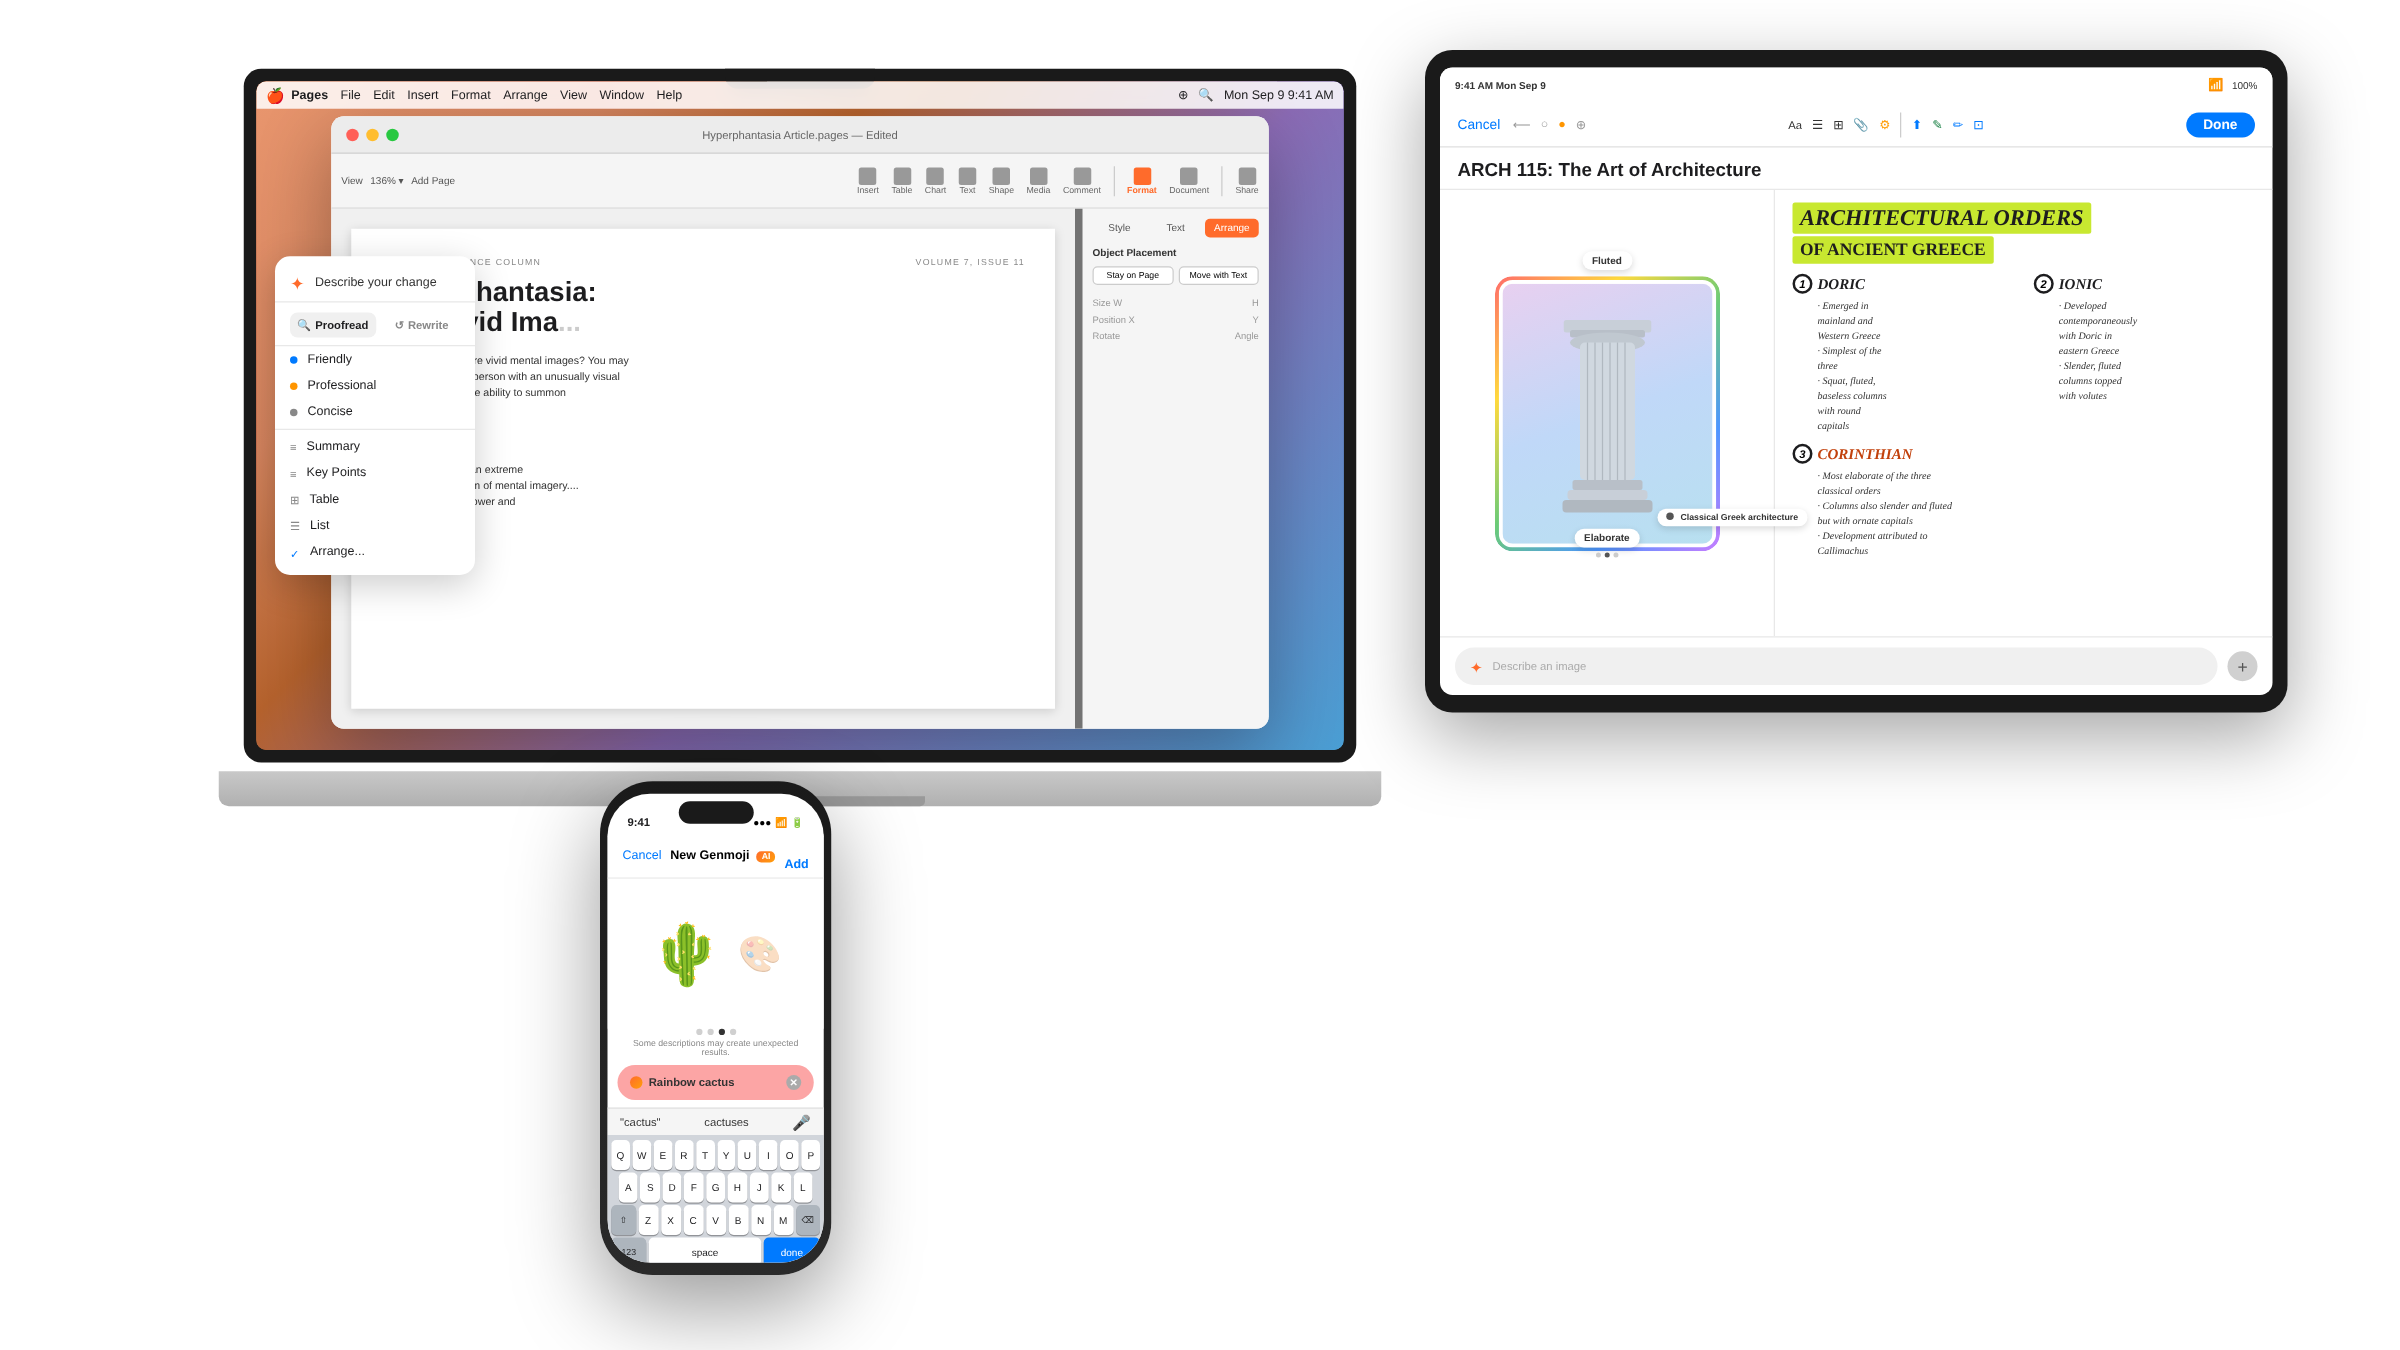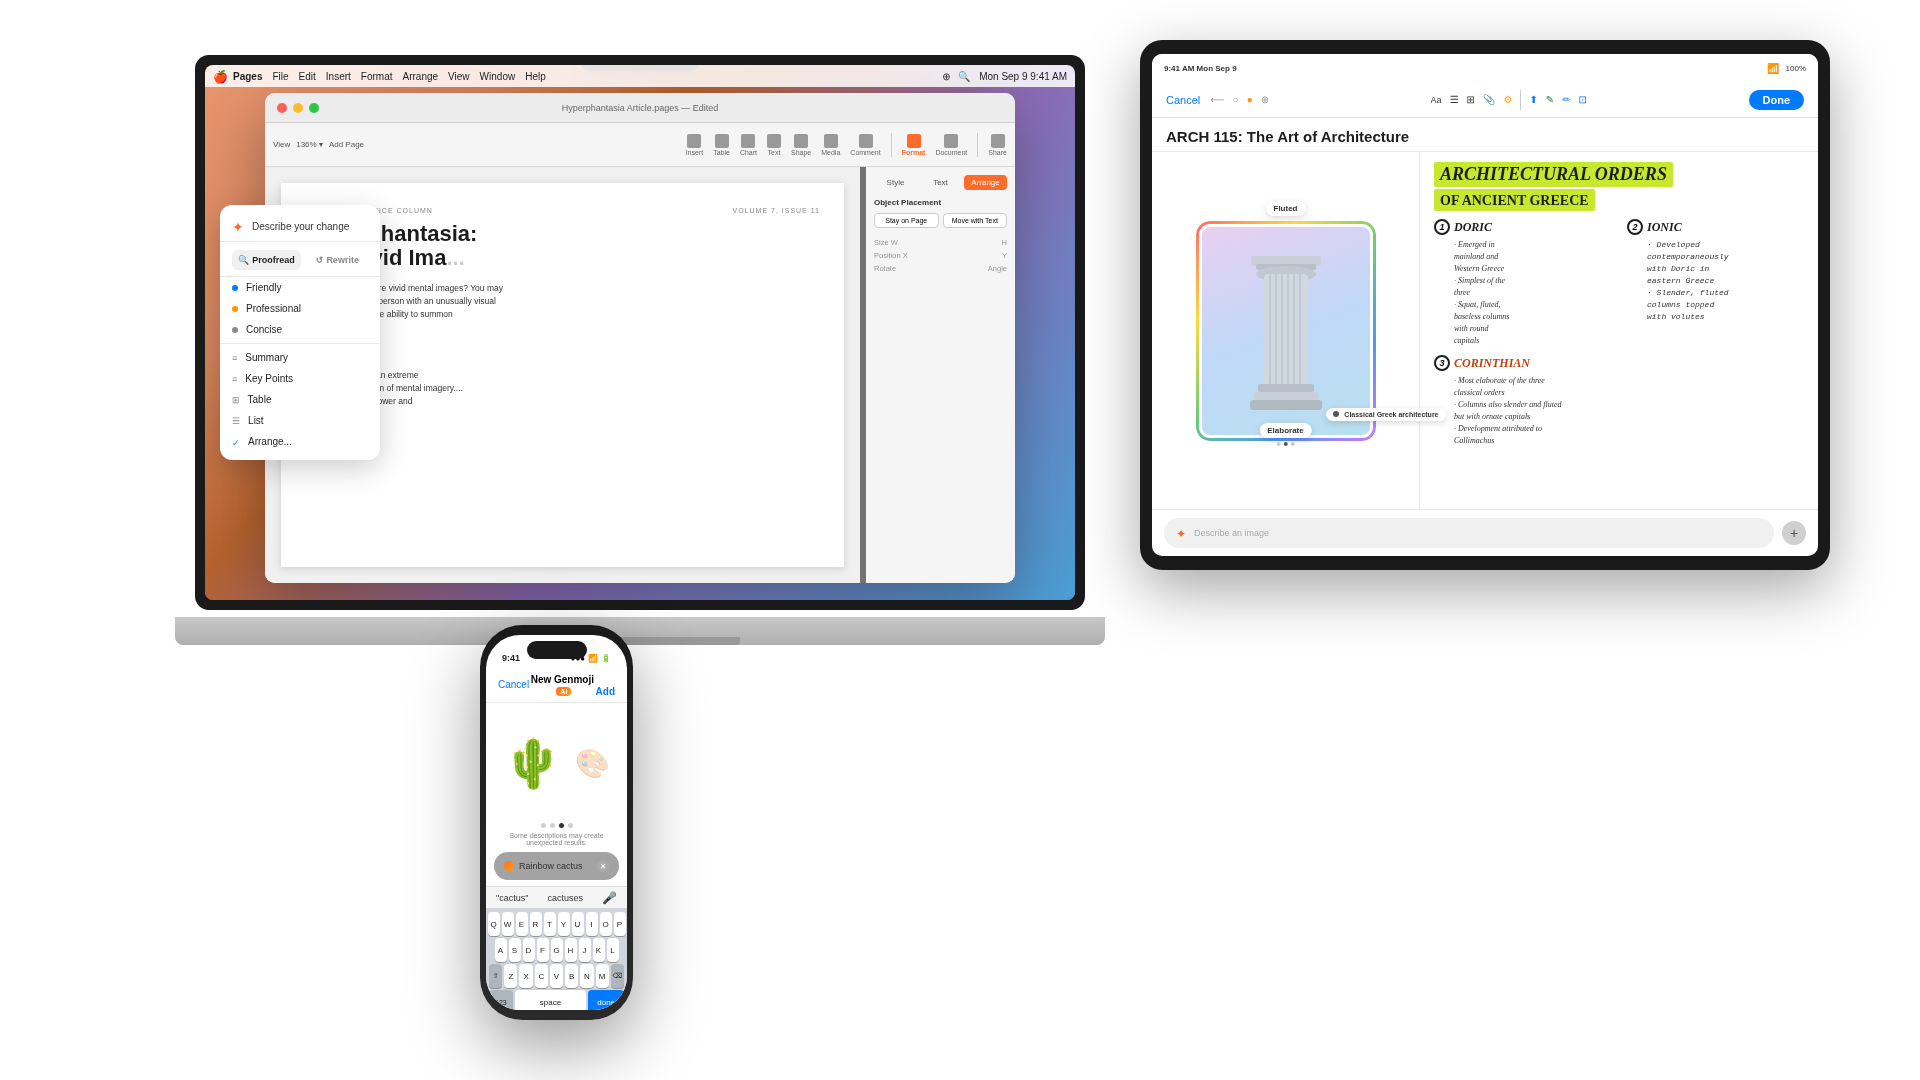--- a/index.html
+++ b/index.html
@@ -430,21 +430,21 @@
       gap: 6px;
       align-items: center;
       font-size: 8px;
     }
 
     
     .iphone {
       position: absolute;
       left: 480px;
       bottom: 60px;
-      width: 153px;
+      width: 185px;
       height: 395px;
       z-index: 15;
     }
 
     .iphone-body {
       width: 100%;
       height: 100%;
       background: linear-gradient(180deg, #1a1a1a 0%, #2a2a2a 100%);
       border-radius: 42px;
       padding: 10px 6px;
@@ -583,28 +583,29 @@
     }
 
     .genmoji-input-area {
       padding: 0 8px;
       margin-bottom: 6px;
     }
 
     .genmoji-input {
       width: 100%;
       height: 28px;
-      background: #a3a3a3;
+      background: #fca5a5;
       border-radius: 14px;
       display: flex;
       align-items: center;
       padding: 0 10px;
       font-size: 9px;
       color: #333;
       position: relative;
+      font-weight: bold;
     }
 
     .genmoji-input-icon {
       width: 10px;
       height: 10px;
       background: #ff6b2b;
       border-radius: 50%;
       margin-right: 5px;
       flex-shrink: 0;
     }
@@ -1095,21 +1096,21 @@
                   · Simplest of the<br>three<br>
                   · Squat, fluted,<br>baseless columns<br>with round<br>capitals
                 </div>
               </div>
 
               <div style="flex:1;">
                 <div style="display:flex;align-items:center;gap:4px;margin-bottom:4px;">
                   <div style="width:16px;height:16px;border-radius:50%;border:2px solid #1d1d1f;display:flex;align-items:center;justify-content:center;font-size:9px;font-weight:700;font-style:italic;">2</div>
                   <span style="font-family:'Bradley Hand','Comic Sans MS',cursive;font-size:12px;font-weight:900;font-style:italic;color:#1d1d1f;">IONIC</span>
                 </div>
-                <div style="font-family:Liberation Mono, monospace;font-size:8px;color:#333;font-style:italic;line-height:1.5;margin-left:20px;">
+                <div style="font-family:Liberation Serif, serif;font-size:8px;color:#333;font-style:italic;line-height:1.5;margin-left:20px;">
                   · Developed<br>contemporaneously<br>with Doric in<br>eastern Greece<br>
                   · Slender, fluted<br>columns topped<br>with volutes
                 </div>
               </div>
             </div>
 
             <div>
               <div style="display:flex;align-items:center;gap:4px;margin-bottom:4px;">
                 <div style="width:16px;height:16px;border-radius:50%;border:2px solid #1d1d1f;display:flex;align-items:center;justify-content:center;font-size:9px;font-weight:700;font-style:italic;">3</div>
                 <span style="font-family:'Bradley Hand','Comic Sans MS',cursive;font-size:12px;font-weight:900;font-style:italic;color:#c2410c;">CORINTHIAN</span>

